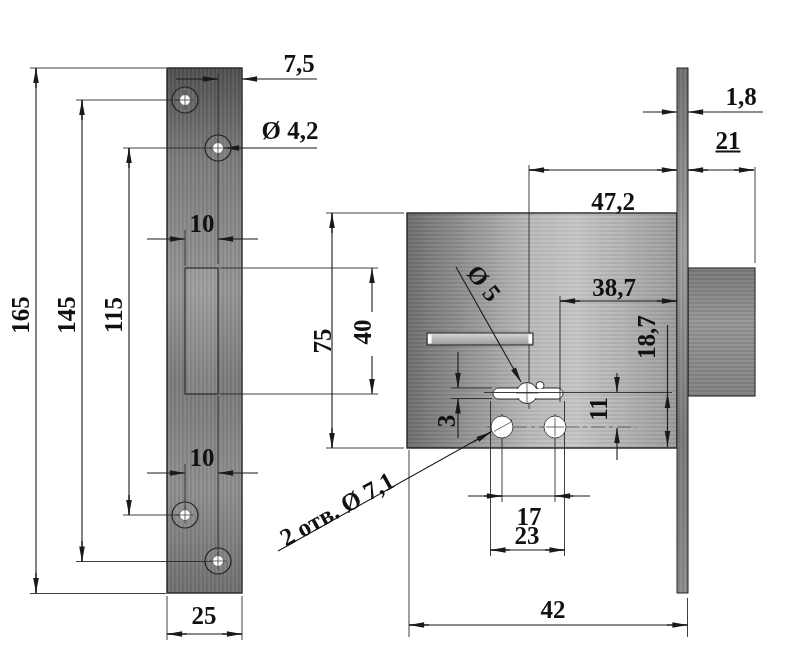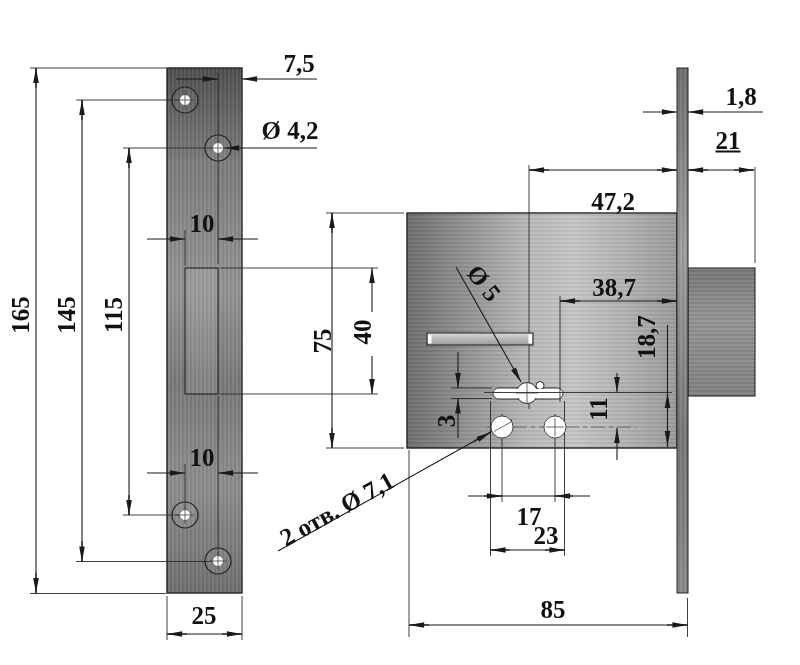--- a/index.html
+++ b/index.html
@@ -302,17 +302,17 @@
 
 <div class="lbl" style="left:741px;top:96px;">1,8</div>
 <div class="lbl" style="left:613px;top:154px;margin-top:47px;">47,2</div>
 <div class="lbl" style="left:728px;top:140px;text-decoration:underline;">21</div>
 <div class="lbl" style="left:614px;top:287px;">38,7</div>
 <div class="lbl" style="left:322px;top:341px;transform:translate(-50%,-50%) rotate(-90deg);">75</div>
 <div class="lbl" style="left:646px;top:337px;transform:translate(-50%,-50%) rotate(-90deg);">18,7</div>
 <div class="lbl" style="left:598px;top:409px;transform:translate(-50%,-50%) rotate(-90deg);">11</div>
 <div class="lbl" style="left:446px;top:421px;transform:translate(-50%,-50%) rotate(-90deg);">3</div>
 <div class="lbl" style="left:529px;top:480px;margin-top:36px;">17</div>
-<div class="lbl" style="left:527px;top:535px;margin-left:19px;">23</div>
-<div class="lbl" style="left:553px;top:609px;">85</div>
+<div class="lbl" style="left:527px;top:535px;">23</div>
+<div class="lbl" style="left:553px;top:609px;">42</div>
 <div class="lbl" style="left:484px;top:283px;transform:translate(-50%,-50%) rotate(52deg);">Ø 5</div>
 <div class="lbl" style="left:337px;top:509px;transform:translate(-50%,-50%) rotate(-29deg);">2 отв. Ø 7,1</div>
 </div>
 
 </body></html>

